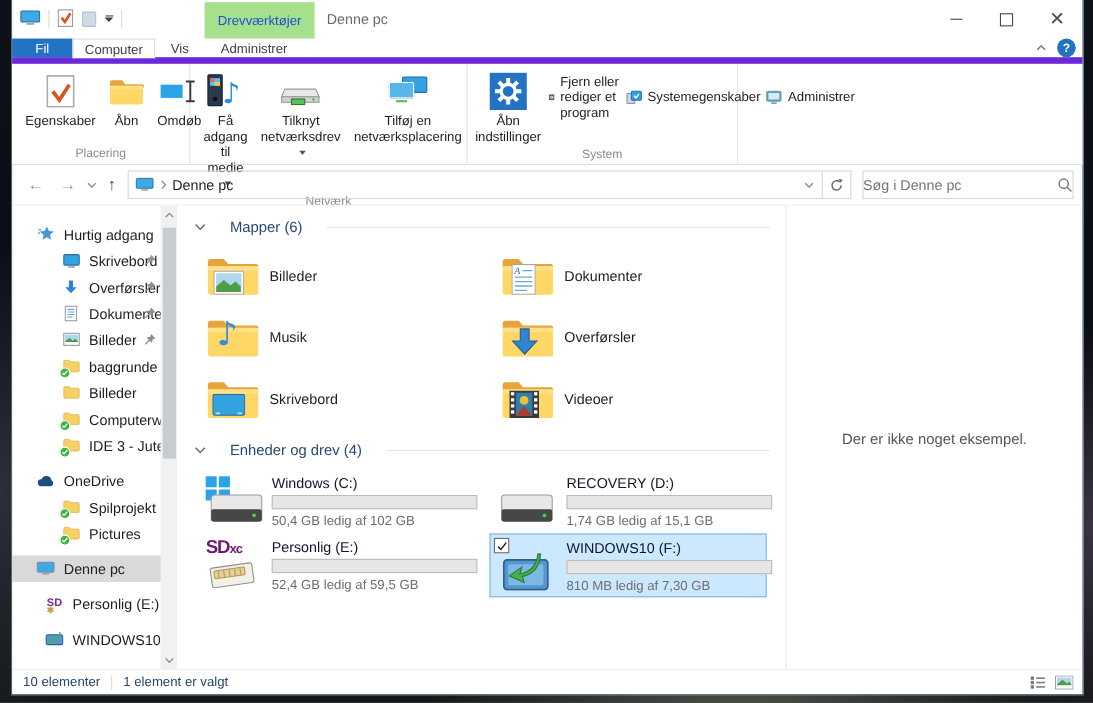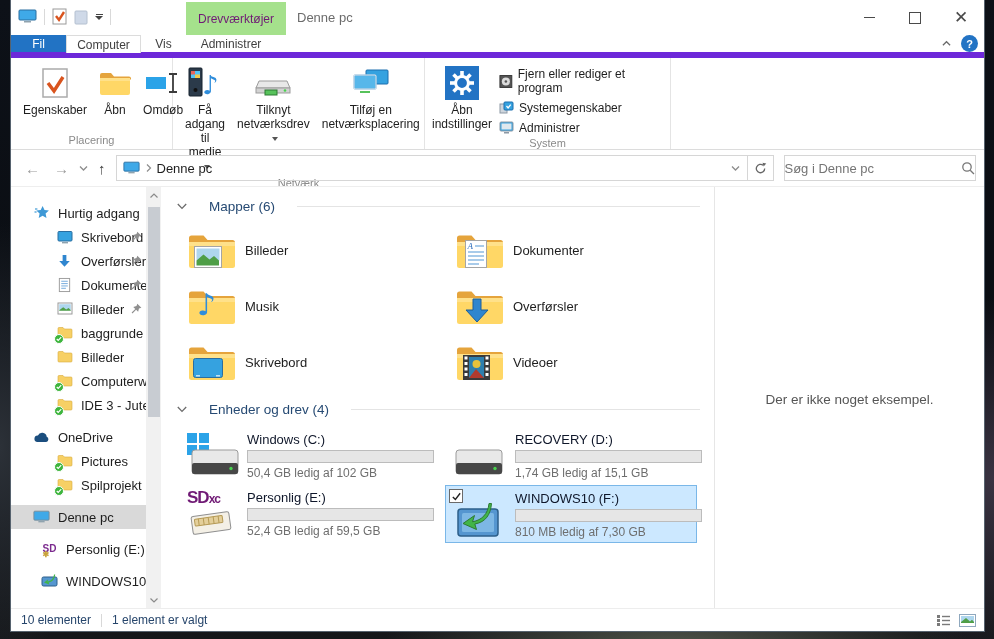--- a/index.html
+++ b/index.html
@@ -14,21 +14,21 @@
   }
   .window { position:absolute; left:10px; top:0; width:975px; height:632px; background:#fff; border:1px solid #56626e; border-top:none; display:flex; flex-direction:column; }
 
   
   .titlebar { height:35px; position:relative; flex:0 0 auto; }
   .qat { position:absolute; left:7px; top:8px; display:flex; align-items:center; gap:7px; }
   .qsep { width:1px; height:16px; background:#d9d9d9; }
   .qat-drop { display:flex; flex-direction:column; align-items:center; gap:1px; cursor:default; }
   .qat-drop .bar { width:7px; height:1px; background:#444; }
   .tri-down { width:0; height:0; border-left:4px solid transparent; border-right:4px solid transparent; border-top:4px solid #444; }
-  .ctx-tab { position:absolute; left:175px; top:2px; width:100px; height:33px; background:#a5e18c; color:#701a75; font-size:12px; display:flex; align-items:center; justify-content:center; }
+  .ctx-tab { position:absolute; left:175px; top:2px; width:100px; height:33px; background:#a5e18c; color:#1d4ed8; font-size:12px; display:flex; align-items:center; justify-content:center; }
   .win-title { position:absolute; left:286px; top:10px; font-size:13px; color:#6b6b6b; }
   .win-controls { position:absolute; right:0; top:0; display:flex; height:100%; }
   .wbtn { width:46px; height:100%; display:flex; align-items:center; justify-content:center; color:#4a4a4a; }
   .wbtn.min::after { content:""; width:11px; height:1px; background:#4a4a4a; }
   .wbtn.max::after { content:""; width:10px; height:10px; border:1px solid #4a4a4a; }
   .wbtn.close { font-size:17px; font-weight:300; }
 
   
   .tabrow { height:23px; display:flex; align-items:stretch; border-bottom:6px solid #6d28d9; position:relative; flex:0 0 auto; }
   .tab { font-size:12px; display:flex; align-items:center; justify-content:center; color:#3f3f3f; }
@@ -40,21 +40,21 @@
   .chev-up { width:9px; height:9px; }
   .help-circle { width:17px; height:17px; border-radius:50%; background:#2273c4; color:#fff; font-size:11px; font-weight:bold; display:flex; align-items:center; justify-content:center; }
 
   
   .ribbon { height:92px; display:flex; border-bottom:1px solid #dcdcdc; background:#fff; flex:0 0 auto; }
   .rgroup { display:flex; flex-direction:column; border-right:1px solid #e4e4e4; padding:3px 6px 0 6px; }
   .rbuttons { display:flex; align-items:flex-start; flex:1; }
   .rlabel { text-align:center; color:#8a8a8a; font-size:11px; padding:2px 0 3px; }
   .rbtn { display:flex; flex-direction:column; align-items:center; padding:4px 6px 2px; font-size:12px; color:#1e1e1e; line-height:14px; text-align:center; }
   .rbtn .ric { height:36px; display:flex; align-items:center; justify-content:center; margin-bottom:2px; }
-  .sys-col { display:flex; flex-direction:column; gap:5px; padding:6px 4px 0 6px;justify-content:space-between; }
+  .sys-col { display:flex; flex-direction:row; gap:5px; padding:6px 4px 0 6px;justify-content:space-between; }
   .sys-item { display:flex; align-items:center; gap:5px; font-size:12px; color:#1e1e1e; }
   .dd { display:inline-block; width:0; height:0; border-left:3.5px solid transparent; border-right:3.5px solid transparent; border-top:4px solid #555; margin-left:3px; vertical-align:middle; }
 
   
   .addrrow { height:37px; display:flex; align-items:center; padding:0 8px 0 10px; gap:6px; border-bottom:1px solid #eeeeee; flex:0 0 auto; }
   .navico { font-size:15px; color:#9b9b9b; padding:0 4px; }
   .navico.up { color:#444; }
   .addrbox { height:26px; flex:0 0 632px; border:1px solid #d6d6d6; display:flex; align-items:center; padding-left:6px; font-size:13px; color:#1e1e1e; position:relative; }
   .addr-drop { position:absolute; right:0; top:0; width:22px; height:100%; display:flex; align-items:center; justify-content:center; }
   .refreshbox { height:26px; width:26px; border:1px solid #d6d6d6; border-left:none; display:flex; align-items:center; justify-content:center; margin-left:-6px; }
@@ -462,34 +462,34 @@
       <div class="srow ind1">
         <span class="sico">
             <span class="wrap"><svg width="16" height="16" viewBox="0 0 16 16">
                 <path d="M1 3.5 q0-1 1-1 h4 l1.5 1.5 h6.5 q1 0 1 1 v7 q0 1-1 1 h-12 q-1 0-1-1z" fill="#f7d065" stroke="#d8ab3c" stroke-width="0.6"></path>
               </svg><span class="badge">
                 <svg width="6" height="6" viewBox="0 0 8 8">
                   <polyline points="1,4 3,6 7,1.5" fill="none" stroke="#fff" stroke-width="1.6"></polyline>
                 </svg>
               </span></span>
           </span>
-        <span class="slabel">Pictures</span>
+        <span class="slabel">Spilprojekt</span>
       </div>
 
       <div class="srow ind1">
         <span class="sico">
             <span class="wrap"><svg width="16" height="16" viewBox="0 0 16 16">
                 <path d="M1 3.5 q0-1 1-1 h4 l1.5 1.5 h6.5 q1 0 1 1 v7 q0 1-1 1 h-12 q-1 0-1-1z" fill="#f7d065" stroke="#d8ab3c" stroke-width="0.6"></path>
               </svg><span class="badge">
                 <svg width="6" height="6" viewBox="0 0 8 8">
                   <polyline points="1,4 3,6 7,1.5" fill="none" stroke="#fff" stroke-width="1.6"></polyline>
                 </svg>
               </span></span>
           </span>
-        <span class="slabel">Spilprojekt</span>
+        <span class="slabel">Pictures</span>
       </div>
 
       <div class="srow gap sel">
         <span class="sico">
             <svg width="17" height="14" viewBox="0 0 19 15">
               <rect x="1" y="1" width="17" height="10" rx="1" fill="#3fa9e8" stroke="#7a8a94"></rect>
               <rect x="6" y="12" width="7" height="1.5" fill="#8fa2ae"></rect>
             </svg>
           </span>
         <span class="slabel">Denne pc</span>

